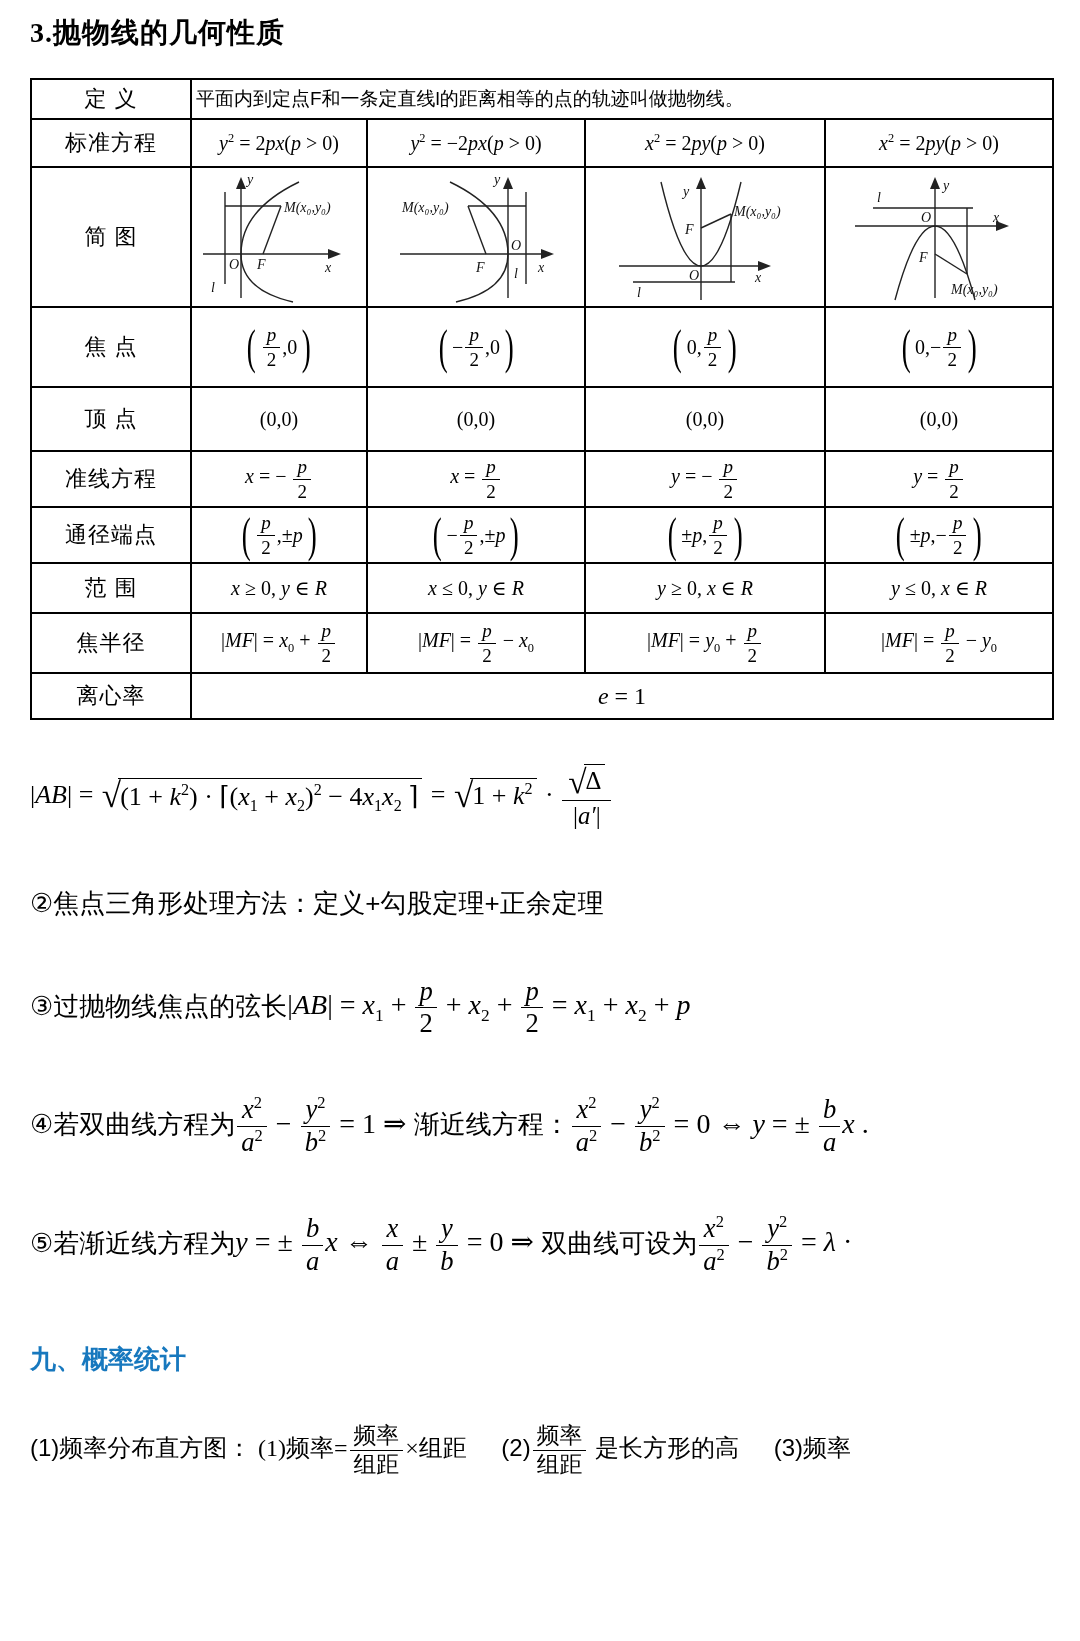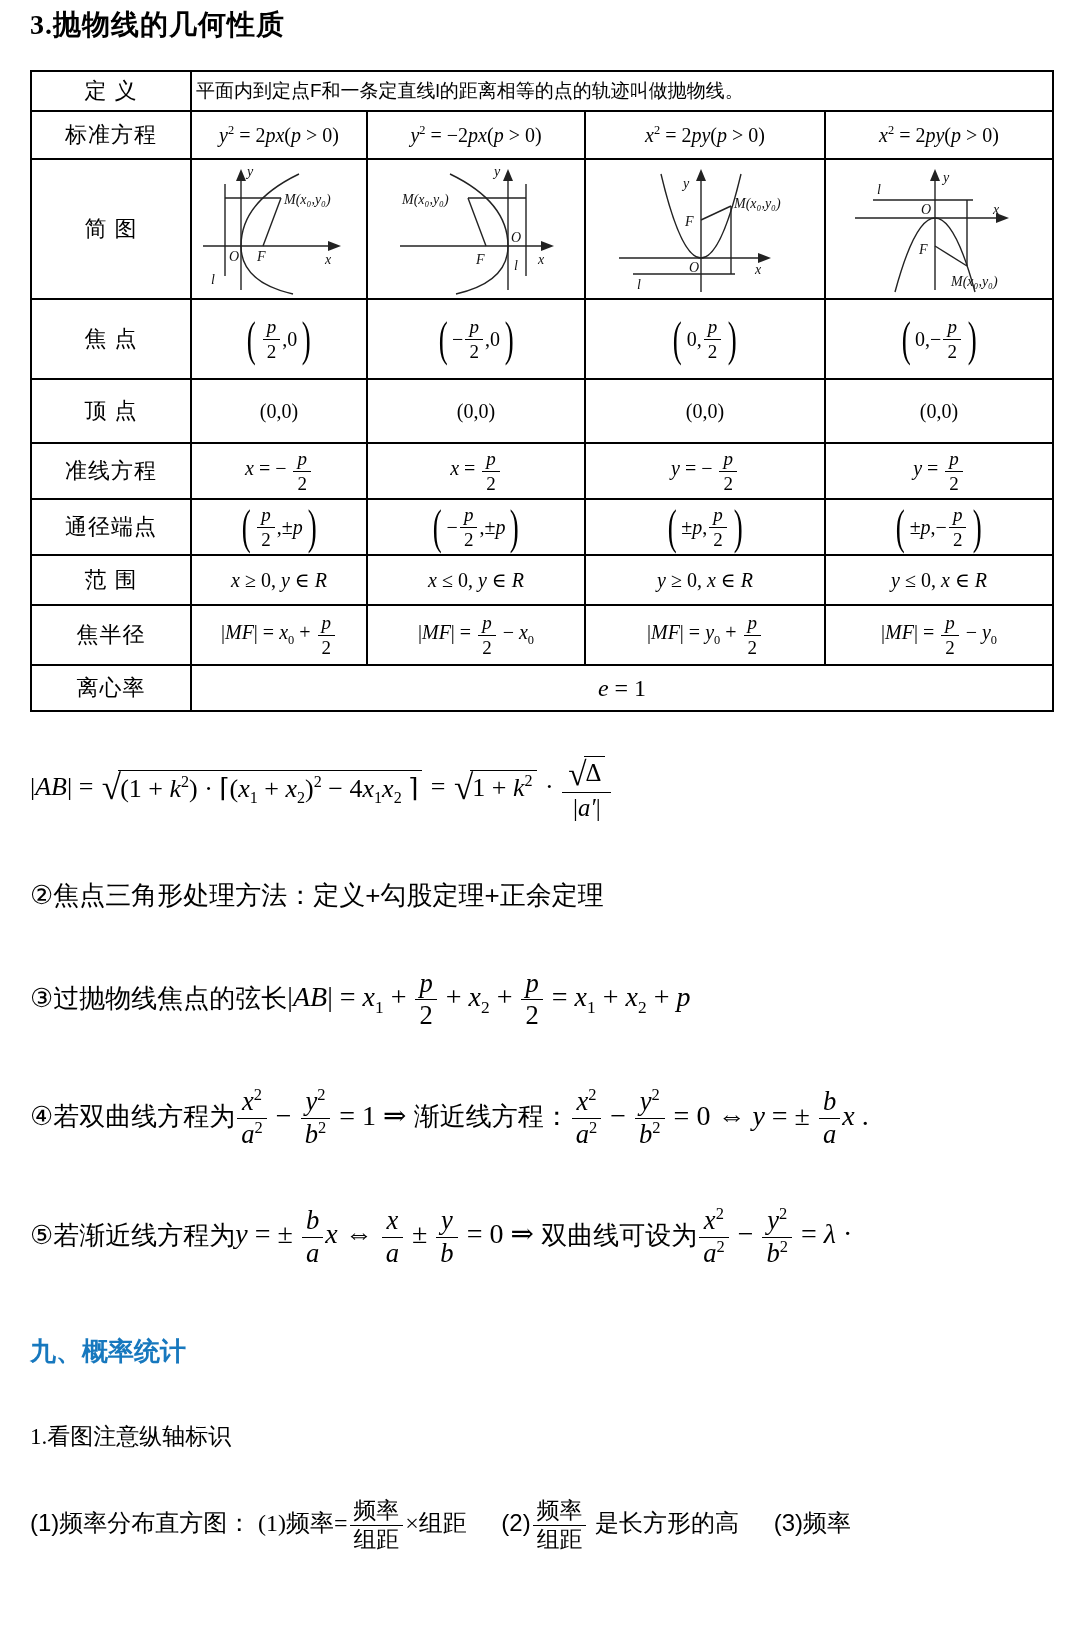--- a/index.html
+++ b/index.html
@@ -3,21 +3,21 @@
 <meta charset="utf-8">
 <style>
   html,body{margin:0;padding:0;background:#fff;}
   body{
     width:1080px;min-height:1641px;
     font-family:"Liberation Serif","DejaVu Serif",serif;
     color:#000;position:relative;overflow:hidden;
   }
   .page{padding:6px 24px 20px 30px;}
   h1.title{
-    font-size:28px;font-weight:600;margin:0 0 26px 0;letter-spacing:1px;
+    font-size:28px;font-weight:600;margin:8px 0 26px 0;letter-spacing:1px;
   }
   
   table.props{
     border-collapse:collapse;table-layout:fixed;width:1022px;
   }
   table.props td{
     border:2px solid #000;padding:2px 4px;vertical-align:middle;overflow:hidden;
   }
   td.lbl{
     text-align:center;font-size:22px;letter-spacing:1px;
@@ -385,21 +385,20 @@
           <span class="num"><span class="mvar">x</span><sup>2</sup></span>
           <span class="den"><span class="mvar">a</span><sup>2</sup></span>
         </span> − <span class="frac">
           <span class="num"><span class="mvar">y</span><sup>2</sup></span>
           <span class="den"><span class="mvar">b</span><sup>2</sup></span>
         </span> = <span class="mvar">λ</span> ·</span>
   </div>
 
   <div class="sec-heading" style="color:#1778BE">九、概率统计</div>
 
-  <div class="sec-item">1.看图注意纵轴标识</div>
 
   <div class="histo-line">
     <span>(1)频率分布直方图：</span>
     <span class="mseg">(1)频率=<span class="frac">
           <span class="num">频率</span>
           <span class="den">组距</span>
         </span>×组距</span><span class="gap"></span>
     <span>(2)</span><span class="mseg"><span class="frac">
           <span class="num">频率</span>
           <span class="den">组距</span>

